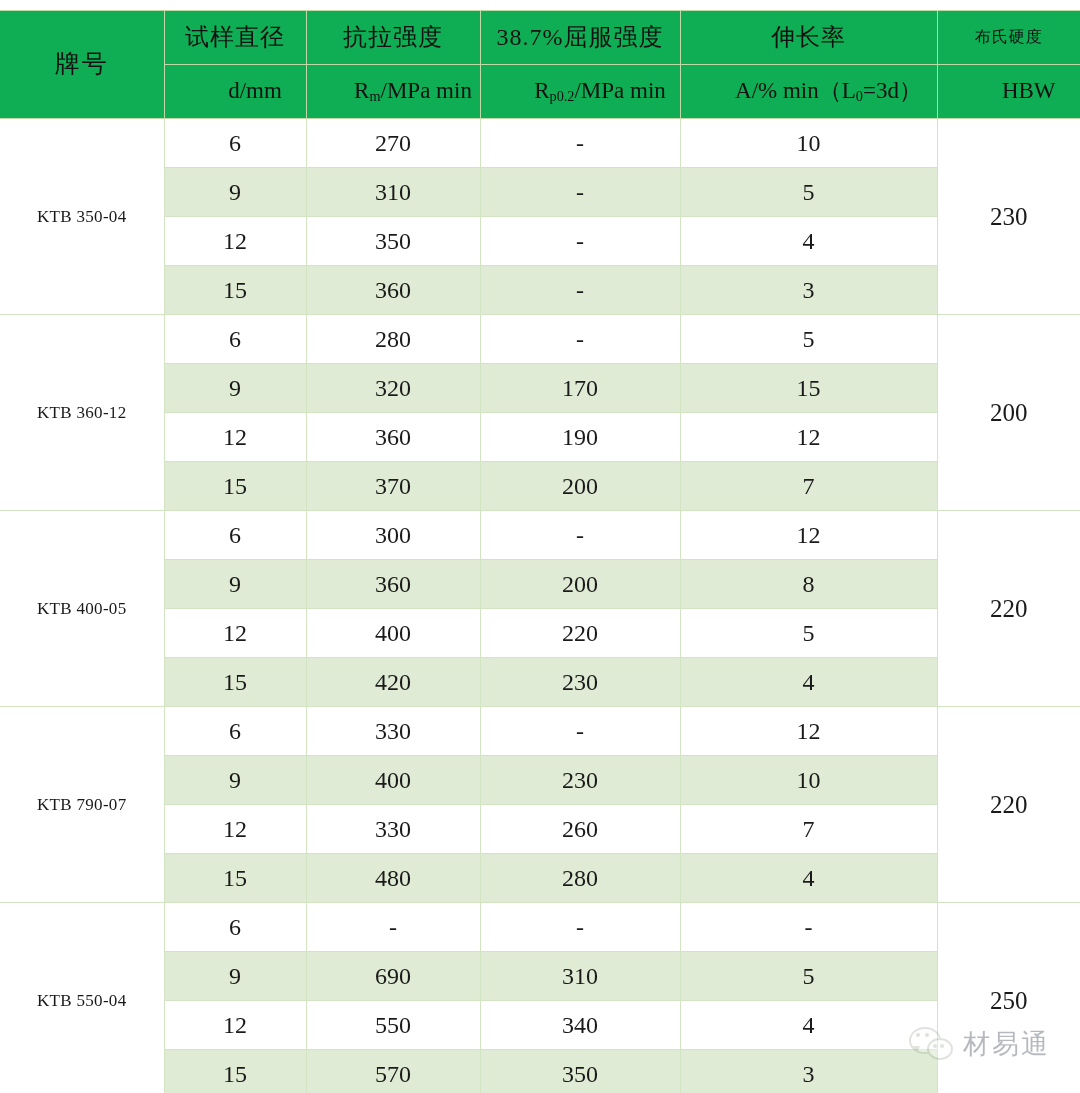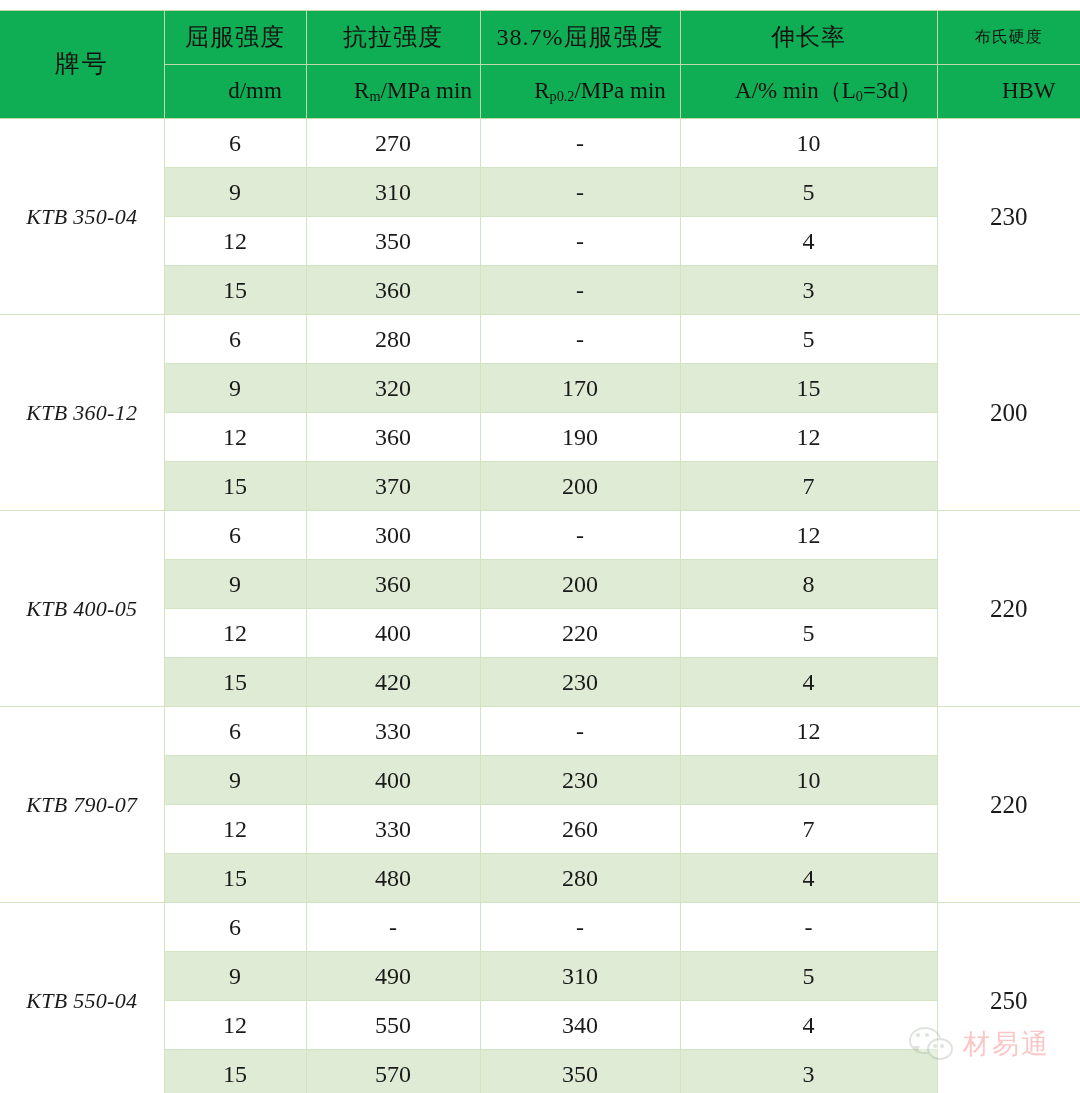--- a/index.html
+++ b/index.html
@@ -95,25 +95,24 @@
     border: 1px solid #D3E4C2;
     font-size: 24px;
     height: 48px;
     padding: 0;
     background: #FFFFFF;
   }
 
   tbody tr.alt td { background: #DFEBD4; }
 
   tbody td.grade {
-    font-size: 22px;
+    font-size: 17px;
     border-left: none;
     background: #FFFFFF !important;
     letter-spacing: 0.3px;
-    font-style: italic;
   }
   tbody td.hbw {
     font-size: 25px;
     border-right: none;
     background: #FFFFFF !important;
   }
 
   
   tbody tr.group-start td {
     border-top: 1px solid #C6DCB2;
@@ -129,21 +128,21 @@
     bottom: 30px;
     display: flex;
     align-items: center;
     gap: 8px;
     opacity: 0.30;
     pointer-events: none;
     user-select: none;
   }
   .watermark .wm-text {
     font-size: 27px;
-    color: #ef4444;
+    color: #0f172a;
     letter-spacing: 2px;
     font-family: "Liberation Serif", "DejaVu Serif", serif;
   }
   .wechat-mark {
     width: 46px;
     height: 38px;
     position: relative;
     display: inline-block;
   }
   .wechat-mark .bubble-big,
@@ -193,21 +192,21 @@
           <col class="c-dia">
           <col class="c-rm">
         <col class="c-rp">
           <col class="c-elong">
           <col class="c-hbw">
       </colgroup>
 
       <thead>
         <tr>
           <th class="grade-head" rowspan="2">牌号</th>
-          <th class="cn">屈服强度</th>
+          <th class="cn">试样直径</th>
           <th class="cn">抗拉强度</th>
           <th class="cn">38.7%屈服强度</th>
           <th class="cn">伸长率</th>
           <th class="cn hbw-cn hbw-head">布氏硬度</th>
         </tr>
         <tr>
           <th class="unit">d/mm</th>
           <th class="unit"><span>R</span><sub>m</sub><span>/MPa min</span></th>
           <th class="unit"><span>R</span><sub>p0.2</sub><span>/MPa min</span></th>
           <th class="unit"><span>A/% min（L</span><sub>0</sub><span>=3d）</span></th>
@@ -323,21 +322,21 @@
           <tr class="group-start">
             <td class="grade" rowspan="4">KTB 550-04</td>
             <td>6</td>
             <td>-</td>
             <td>-</td>
             <td>-</td>
             <td class="hbw" rowspan="4">250</td>
           </tr>
           <tr class="alt">
             <td>9</td>
-            <td>490</td>
+            <td>690</td>
             <td>310</td>
             <td>5</td>
           </tr>
           <tr>
             <td>12</td>
             <td>550</td>
             <td>340</td>
             <td>4</td>
           </tr>
           <tr class="alt last-row">

